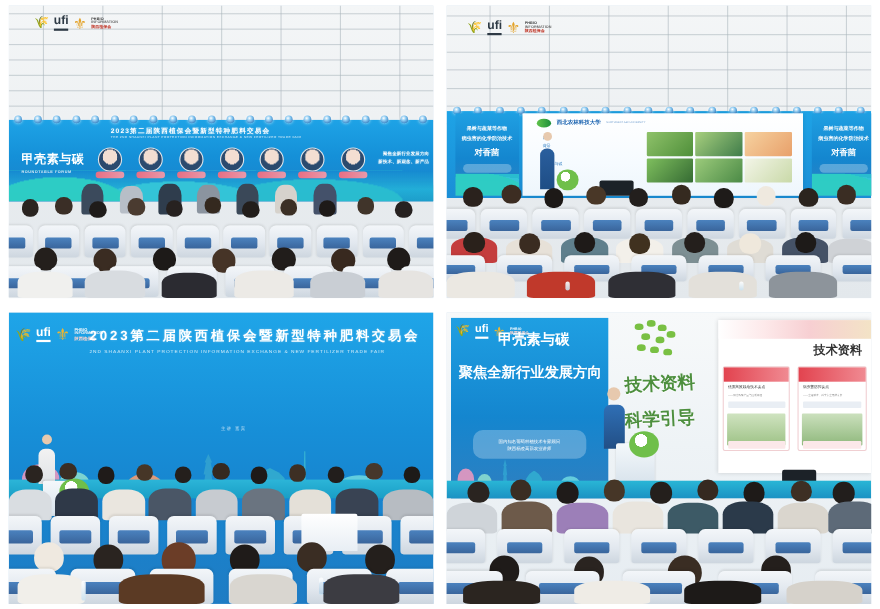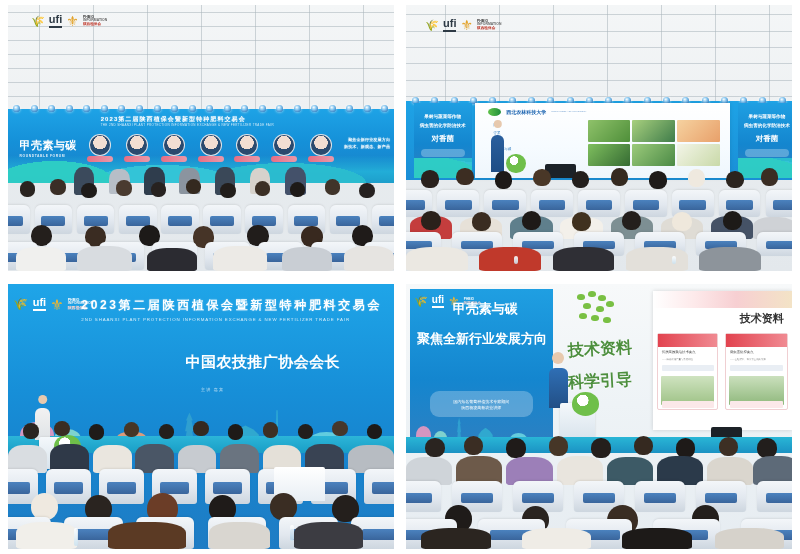--- a/index.html
+++ b/index.html
@@ -602,21 +602,20 @@
       <span class="name">
         <b style="font-size:3.6px;color:#fff">PHBIO</b>
         <b style="font-size:3.6px;color:#e8eef4">INFORMATION</b>
         <b style="font-size:3.8px;color:#ffd5cf">陕西植保会</b>
       </span>
     </div>
 
     <div class="hdr-line" style="left:19%;top:5%;font-size:12px;letter-spacing:.22em;">2023第二届陕西植保会暨新型特种肥料交易会</div>
     <div class="hdr-sub" style="left:19%;top:12.5%;font-size:4.4px;letter-spacing:.2em;">2ND SHAANXI PLANT PROTECTION INFORMATION EXCHANGE &amp; NEW FERTILIZER TRADE FAIR</div>
 
-    <div style="position:absolute;left:46%;top:26%;color:#fff;font-size:15px;font-weight:700;letter-spacing:.03em;">中国农技推广协会会长</div>
     <div style="position:absolute;left:50%;top:39%;color:rgba(255,255,255,.75);font-size:4px;letter-spacing:.3em;">主讲  嘉宾</div>
 
     <div style="position:absolute;left:0;right:0;top:42%;height:22%;">
       <i class="blob" style="left:3%;bottom:8%;width:9%;height:46%;background:#f39ac0"></i>
       <i class="blob" style="left:12%;bottom:8%;width:7%;height:34%;background:#8fe0d0"></i>
       <i class="blob" style="left:28%;bottom:8%;width:8%;height:30%;background:#ff9f6d"></i>
       <i style="position:absolute;left:45%;bottom:8%;width:4%;height:62%;background:#2f9fd0;clip-path:polygon(50% 0,72% 22%,64% 22%,78% 52%,68% 52%,86% 100%,14% 100%,32% 52%,22% 52%,36% 22%,28% 22%)"></i>
       <i style="position:absolute;left:58%;bottom:8%;width:7%;height:40%;background:#30a8cf;clip-path:polygon(0 40%,20% 18%,50% 0,80% 18%,100% 40%,100% 100%,0 100%)"></i>
       <i style="position:absolute;left:69%;bottom:8%;width:1.4%;height:66%;background:#34b0d4;clip-path:polygon(40% 0,60% 0,72% 100%,28% 100%)"></i>
       <i class="blob" style="left:78%;bottom:8%;width:9%;height:28%;background:#6fd9e2"></i>

